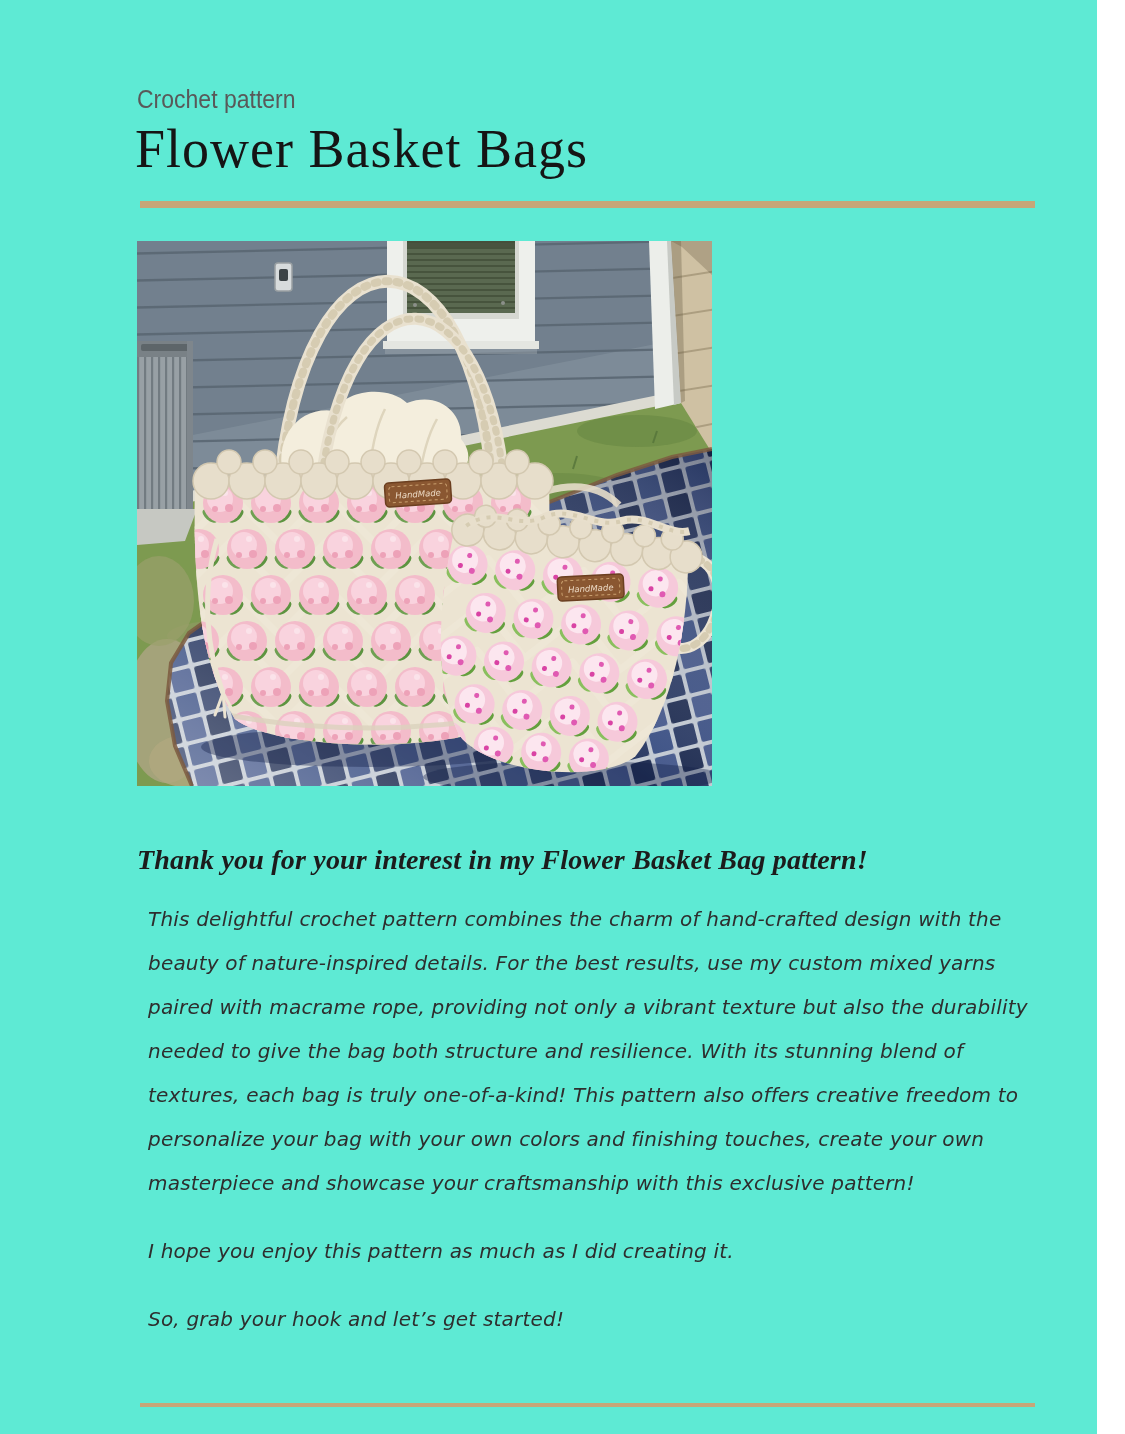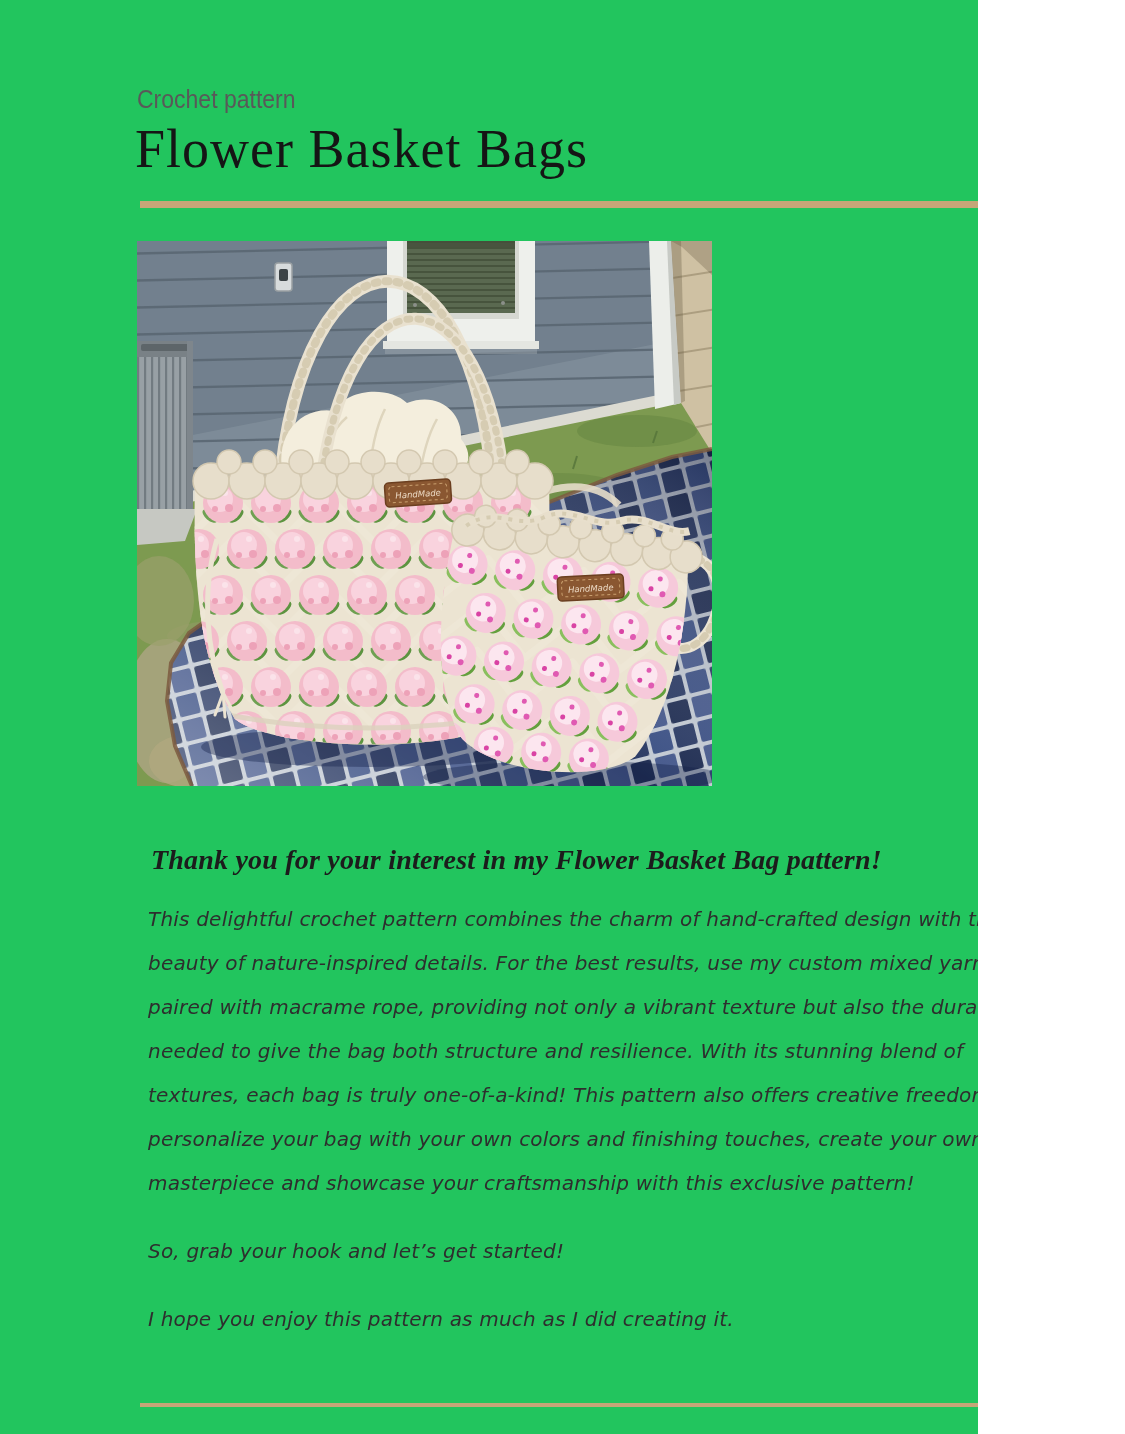--- a/index.html
+++ b/index.html
@@ -4,23 +4,23 @@
 <style>
   :root{
     --c-accent:#C6A678;
     --c-text:#2E2E2E;
     --c-eyebrow:#595959;
     --c-title:#151515;
   }
   html,body{margin:0;padding:0;background:#ffffff;}
   .page{
     position:relative;
-    width:978px;
+    width:1097px;
     height:1434px;
-    background:#22c55e;
+    background:#5eead4;
     overflow:hidden;
     font-family:"Liberation Sans", sans-serif;
   }
   .eyebrow{
     margin:86px 0 0 137px;
     font-size:25px;
     line-height:1.05;
     color:var(--c-eyebrow);
     transform:scaleX(.92);
     transform-origin:left center;
@@ -45,21 +45,21 @@
   .rule-thin{height:4px;margin-top:62px;}
   .photo{
     display:block;
     margin:33px 0 0 137px;
     width:575px;
     height:545px;
     line-height:0;
   }
   .letter{margin:54px 0 0 137px;width:905px;}
   .script-heading{
-    margin:14px;
+    margin:0;
     font-family:cursive;
     font-style:italic;
     font-weight:bold;
     font-size:28px;
     line-height:1.4;
     color:#1c1c1c;
     letter-spacing:.2px;
   }
   .hand{
     margin:18px 0 0 11px;
@@ -403,19 +403,19 @@
           <rect x="418" y="336" width="58" height="16" rx="3" fill="none" stroke="#caa06f" stroke-width="1" stroke-dasharray="3 3"></rect>
           <text x="447" y="348" text-anchor="middle" font-size="8.5" font-style="italic" fill="#ecd9c4" font-family="DejaVu Sans, sans-serif">HandMade</text>
         </g>
       </g>
     </svg>
   </figure>
 
   <section class="letter">
     <h2 class="script-heading">Thank you for your interest in my Flower Basket Bag pattern!</h2>
     <p class="hand">This delightful crochet pattern combines the charm of hand-crafted design with the beauty of nature-inspired details. For the best results, use my custom mixed yarns paired with macrame rope, providing not only a vibrant texture but also the durability needed to give the bag both structure and resilience. With its stunning blend of textures, each bag is truly one-of-a-kind! This pattern also offers creative freedom to personalize your bag with your own colors and finishing touches, create your own masterpiece and showcase your craftsmanship with this exclusive pattern!</p>
+    <p class="hand">I hope you enjoy this pattern as much as I did creating it.</p>
     <p class="hand">So, grab your hook and let’s get started!</p>
-    <p class="hand">I hope you enjoy this pattern as much as I did creating it.</p>
   </section>
 
   <hr class="rule rule-thin">
 
 </div>
 
 </body></html>

